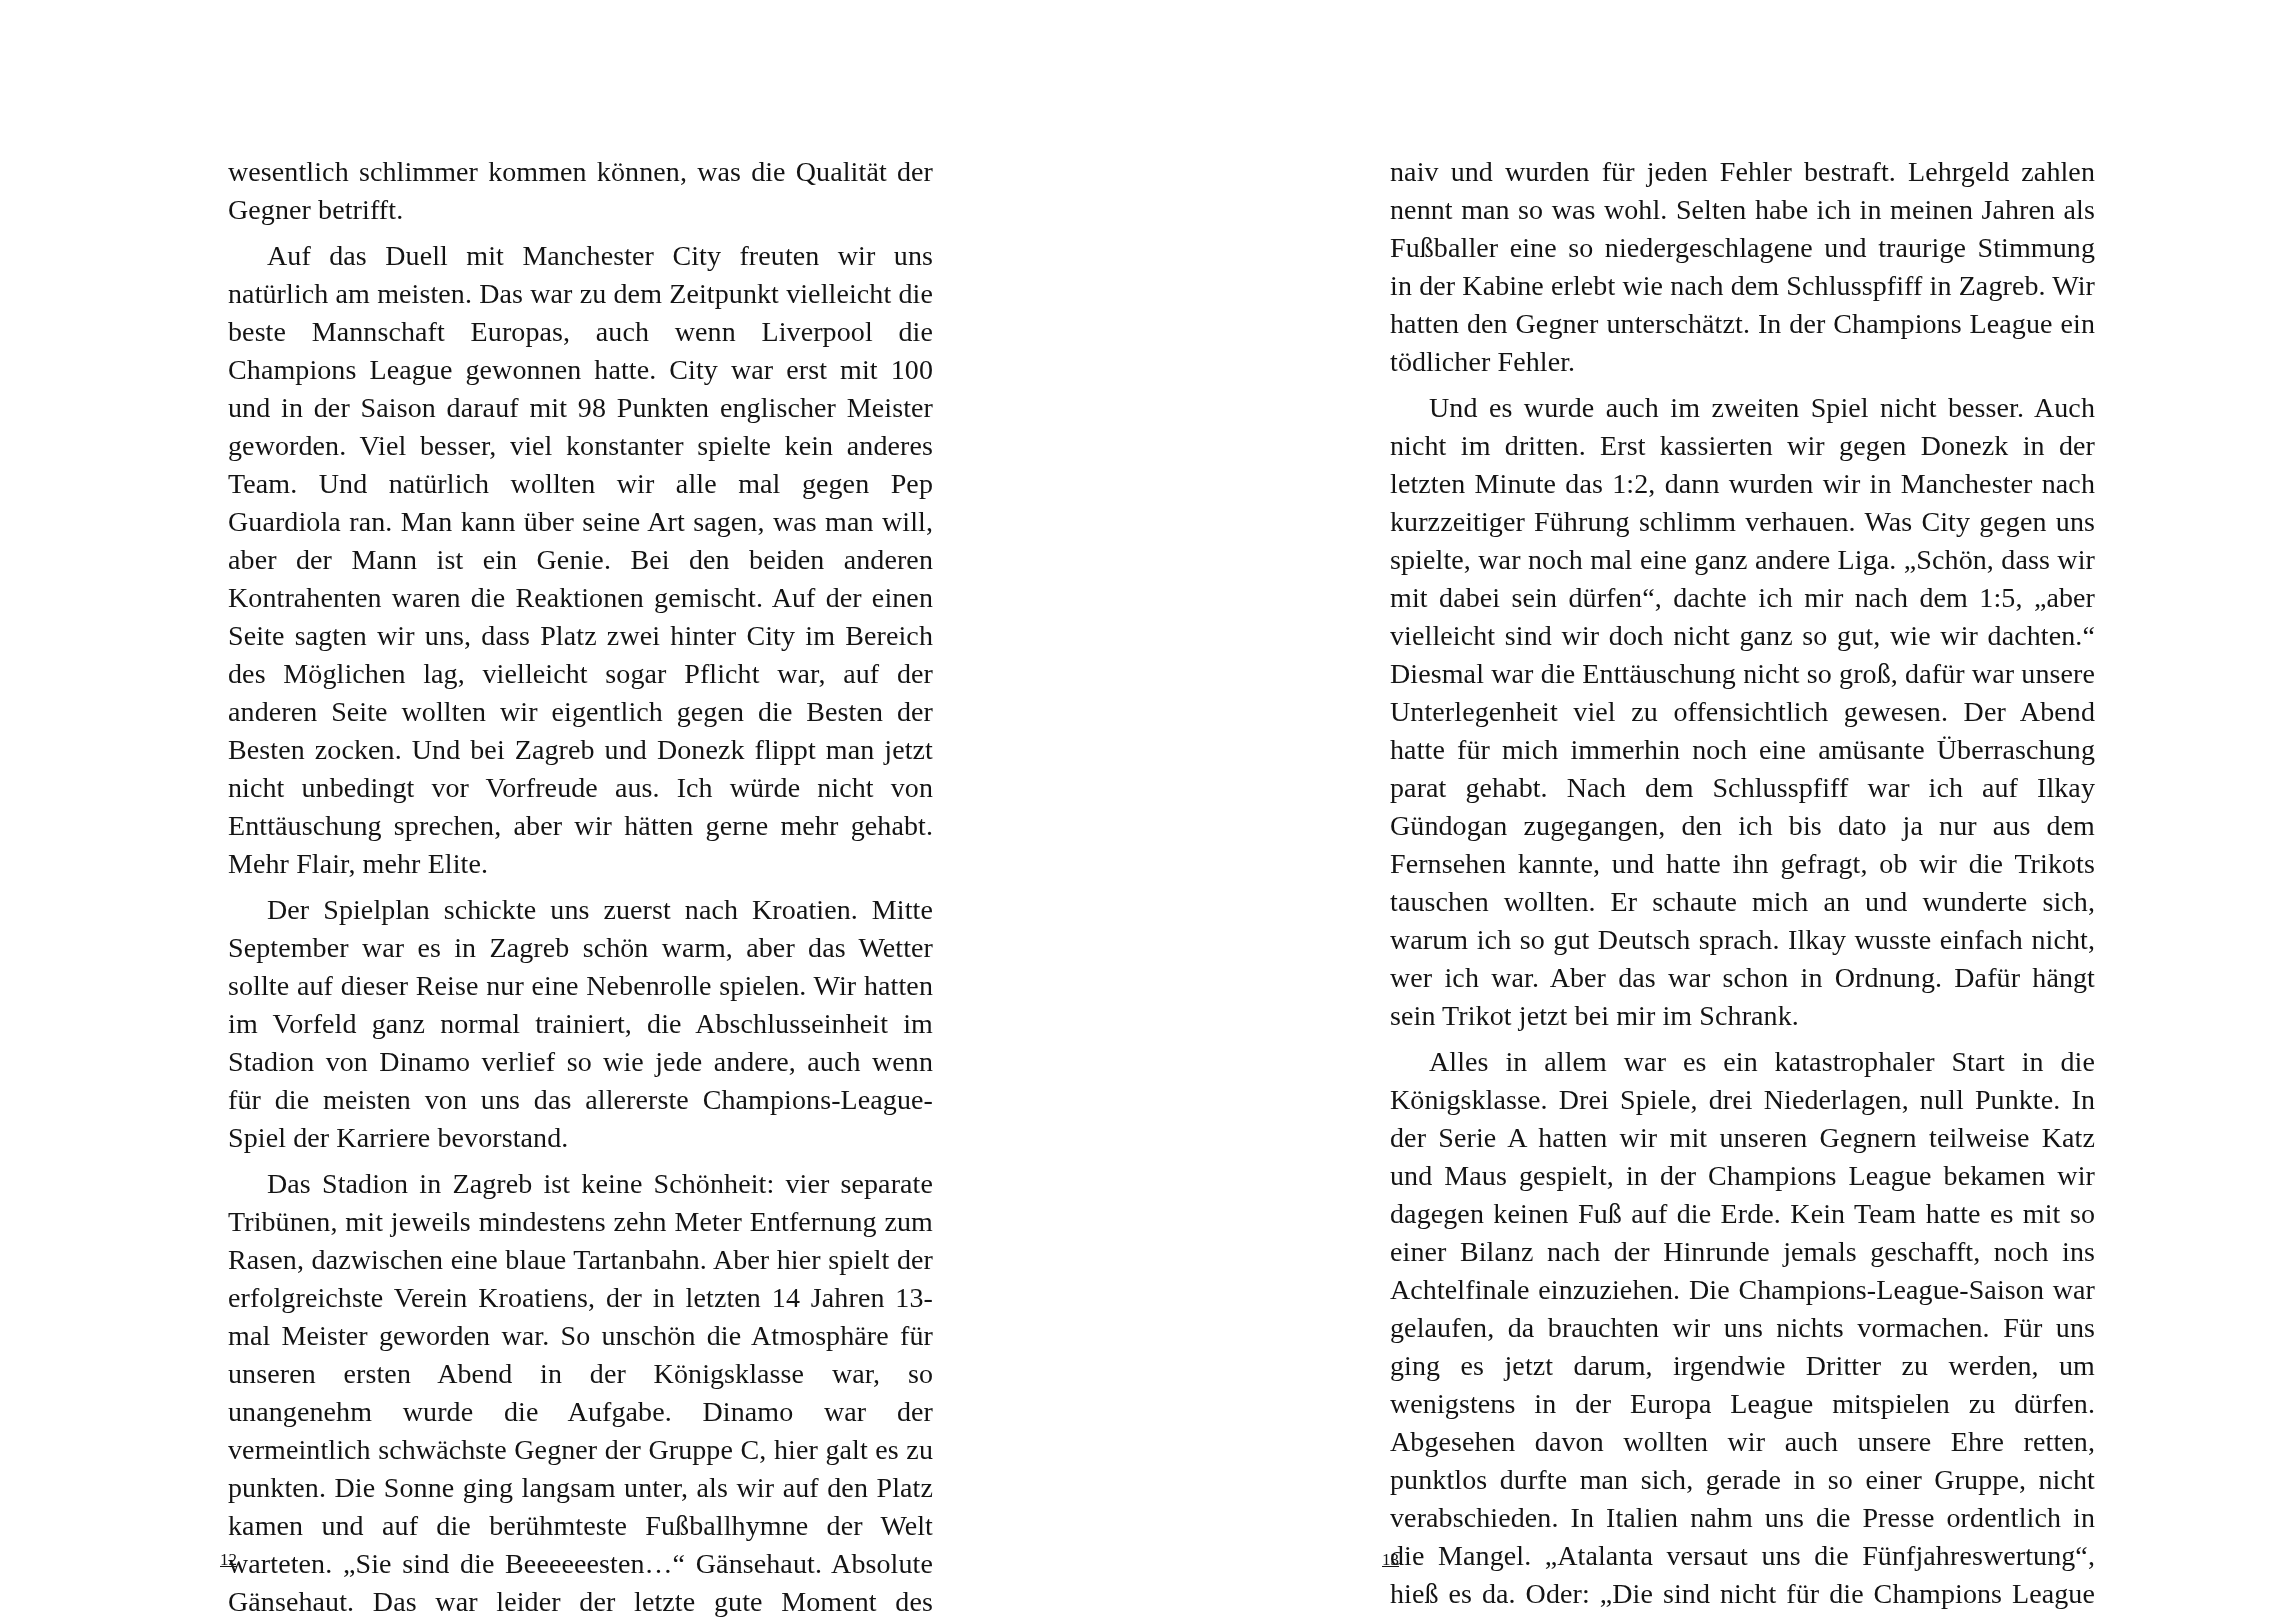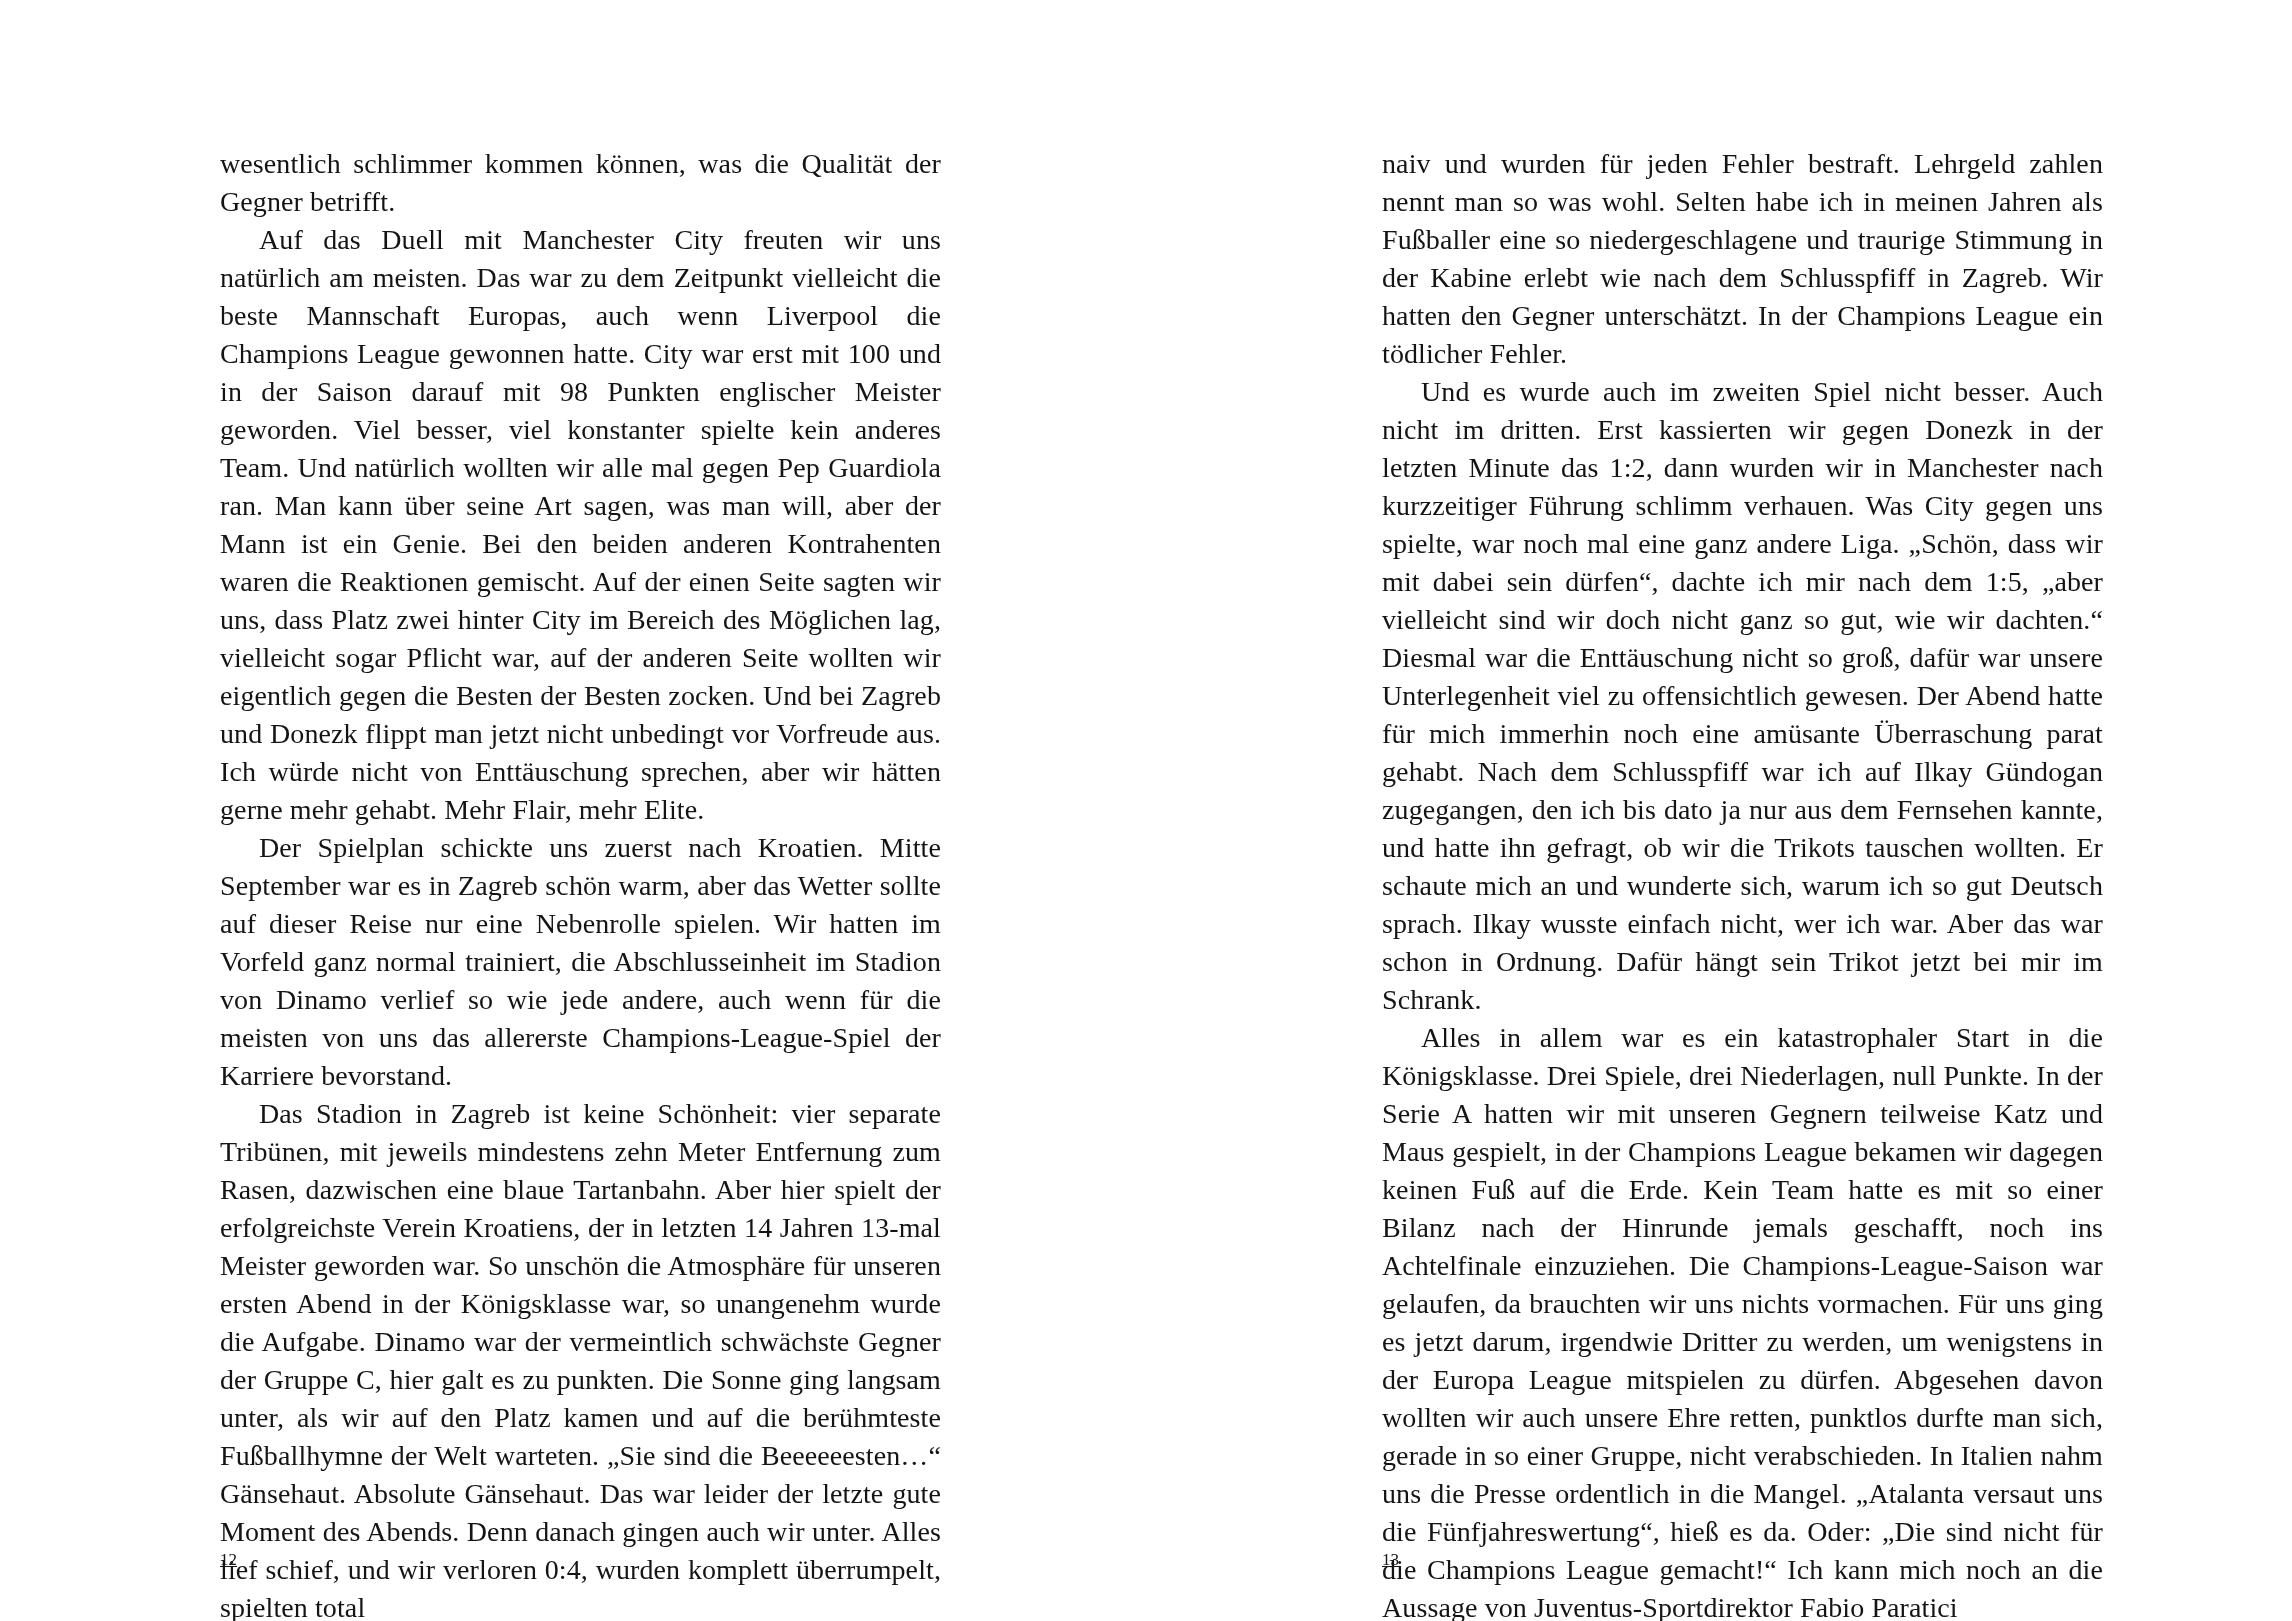--- a/index.html
+++ b/index.html
@@ -26,21 +26,21 @@
     text-align: justify;
     font-size: 28px;
     line-height: 38px;
     letter-spacing: 0.1px;
     hyphens: auto;
     -webkit-hyphens: auto;
   }
   .page-column.left  { left: 220px; }
   .page-column.right { left: 1382px; }
   .page-column p {
-    margin: 0;
+    margin: 8px;
     padding: 0;
   }
   .page-column p.indent {
     text-indent: 39px;
   }
   .page-number {
     position: absolute;
     top: 1545px;
     font-size: 17px;
     line-height: 29px;

